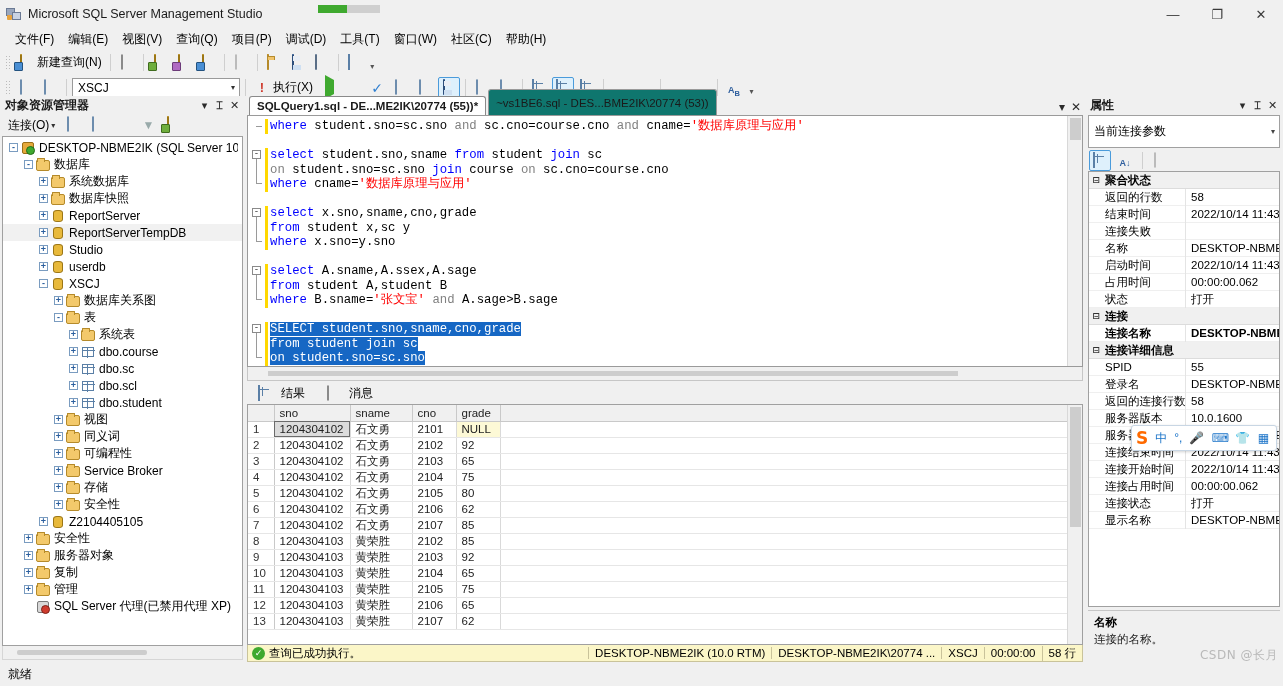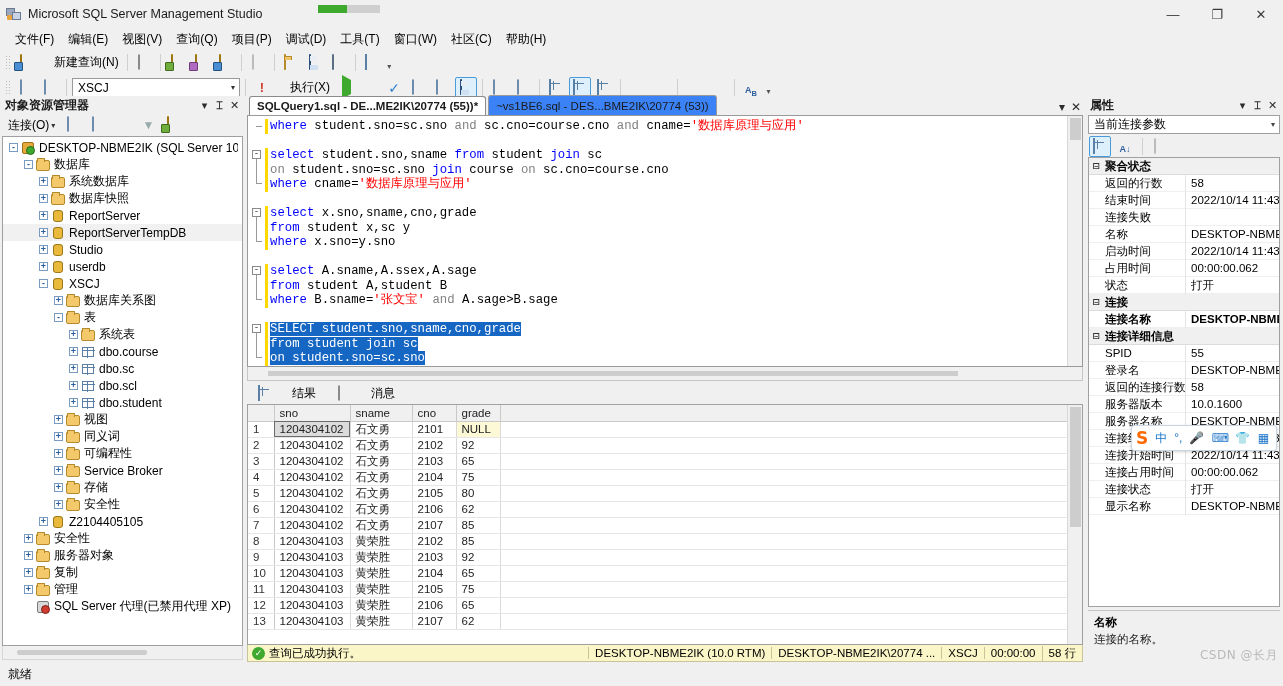--- a/index.html
+++ b/index.html
@@ -46,21 +46,21 @@
 
   
   .toolbar {
     height: 25px; display:flex; align-items:center; background:#f0f0f0;
     padding-left:4px; gap:2px;
   }
   .grip { width:7px; height:17px; margin-right:2px;
     background-image: radial-gradient(#b5b5b5 36%, transparent 38%);
     background-size: 3px 3px; background-position: 1px 1px; opacity:.9; }
   .tbtn { height:21px; min-width:21px; display:flex; align-items:center; justify-content:flex-end;
-    padding:0 2px; border:1px solid transparent; border-radius:2px; gap:20px; }
+    padding:0 2px; border:1px solid transparent; border-radius:2px; gap:3px; }
   .tbtn.active { background:#def0fc; border:1px solid #4a9bdb; }
   .tsep { width:1px; height:17px; background:#cfcfcf; margin:0 3px; }
   .tlabel { font-size:12px; white-space:nowrap; }
   .chev { width:9px; height:17px; display:flex; align-items:flex-end; justify-content:center;
           font-size:8px; color:#555; }
 
   
   .ic { width:16px; height:16px; position:relative; display:inline-block; flex:none; }
   .ic-page { background:#fff; border:1px solid #8a8a8a; width:11px; height:14px; margin:1px 2px;
              border-radius:1px; box-shadow: inset -2px 0 0 #dbe7f5;}
@@ -145,23 +145,23 @@
          border:1px solid #7c221a;border-radius:50%;}
   .oe-hscroll { height:14px; margin:0 2px 2px 2px; background:#f0f0f0; position:relative;
                 border:1px solid #d6d6d6; border-top:none;}
   .oe-hscroll i { position:absolute; left:14px; top:4px; height:5px; width:130px;
                   background:#cdcdcd; border-radius:2px;}
 
   
   .center { flex:1; display:flex; flex-direction:column; min-width:0; background:#f0f0f0; }
   .tabstrip { height:19px; display:flex; align-items:flex-end; padding-left:4px; position:relative; }
   .tab {
-    height:20px; display:flex; align-items:center; padding:0 7px; font-size:11.5px;
+    height:26px; display:flex; align-items:center; padding:0 7px; font-size:11.5px;
     border:1px solid #9a9a9a; border-bottom:none; border-radius:3px 3px 0 0;
-    background:#3b82f6; margin-right:2px; white-space:nowrap; color:#1a1a1a;
+    background:#0f766e; margin-right:2px; white-space:nowrap; color:#1a1a1a;
   }
   .tab.active { background:#fff; font-weight:bold; border-color:#8a8a8a; height:19px; }
   .tabstrip .tbar-right { position:absolute; right:4px; bottom:1px; display:flex; gap:6px; }
   .tabstrip .tbar-right span { font-size:12px; font-weight:bold; color:#2b2b2b; }
 
   .editor-wrap { flex:1; display:flex; min-height:0; border:1px solid #9a9a9a; background:#fff;
                  margin:0 2px; position:relative; }
   .editor {
     flex:1; position:relative; overflow:hidden; background:#fff;
     font-family:"Liberation Mono","DejaVu Sans Mono",monospace; font-size:12.3px; line-height:14.5px;
@@ -181,21 +181,21 @@
   .foldtick { position:absolute; left:8px; width:6px; height:1px; background:#9a9a9a; }
   .ed-vscroll { width:15px; background:#f0f0f0; border-left:1px solid #d8d8d8; position:relative; }
   .ed-vscroll .thumb { position:absolute; left:2px; top:2px; width:11px; height:22px; background:#cdcdcd; }
   .ed-hscroll { height:14px; background:#f0f0f0; position:relative; margin:0 2px;
                 border:1px solid #c6c6c6; border-top:none; }
   .ed-hscroll i { position:absolute; left:20px; top:4px; height:5px; width:690px; background:#cdcdcd; }
 
   
   .results { height:262px; display:flex; flex-direction:column; margin:2px 2px 0 2px; }
   .res-tabs { height:21px; display:flex; align-items:center; gap:12px; padding-left:6px; font-size:12px; }
-  .res-tab { display:flex; align-items:center; gap:19px; padding:1px 4px; }
+  .res-tab { display:flex; align-items:center; gap:8px; padding:1px 4px; }
   .res-tab.active { font-weight:normal; }
   .grid-wrap { flex:1; display:flex; border:1px solid #a0a0a0; background:#fff; min-height:0; }
   .grid { flex:1; overflow:hidden; position:relative; }
   table.rg { border-collapse:collapse; font-size:11.5px; width:100%; table-layout:fixed; }
   table.rg th {
     background:#f0f0f0; border-right:1px solid #c9c9c9; border-bottom:1px solid #c9c9c9;
     font-weight:normal; text-align:left; padding:1px 5px; height:16px; color:#222;
   }
   table.rg td {
     border-right:1px solid #d9d9d9; border-bottom:1px solid #e6e6e6; padding:0 5px;
@@ -215,21 +215,21 @@
   }
   .qstatus .ok { width:13px;height:13px;border-radius:50%;background:#3fa92f;color:#fff;
                  font-size:9px; display:flex;align-items:center;justify-content:center;
                  margin:0 4px 0 4px; flex:none;}
   .qstatus .grow { flex:1; }
   .qstatus .seg { padding:0 6px; border-left:1px solid #c9c39a; white-space:nowrap; }
 
   
   .props { width:198px; display:flex; flex-direction:column; background:#f0f0f0; }
   .props-combo {
-    height:19px; margin:1px 3px 2px 3px; background:#fff; border:1px solid #a0a0a0;
+    height:33px; margin:1px 3px 2px 3px; background:#fff; border:1px solid #a0a0a0;
     display:flex; align-items:center; padding-left:5px; font-size:12px; position:relative;
   }
   .props-combo .arrow { position:absolute; right:4px; font-size:8px; color:#444; }
   .props-toolbar { height:21px; display:flex; align-items:center; gap:3px; padding-left:4px; }
   .props-grid { flex:1; background:#fff; border:1px solid #a0a0a0; margin:0 3px;
                 overflow:hidden; font-size:11.5px; }
   .prow { display:flex; height:17px; align-items:center; border-bottom:1px solid #efefef; }
   .prow.cat { background:#f0f0f0; font-weight:bold; border-bottom:1px solid #dcdcdc; }
   .pexp { width:14px; text-align:center; font-size:9px; color:#333; flex:none; }
   .pname { width:82px; padding-left:2px; overflow:hidden; white-space:nowrap; flex:none; }

